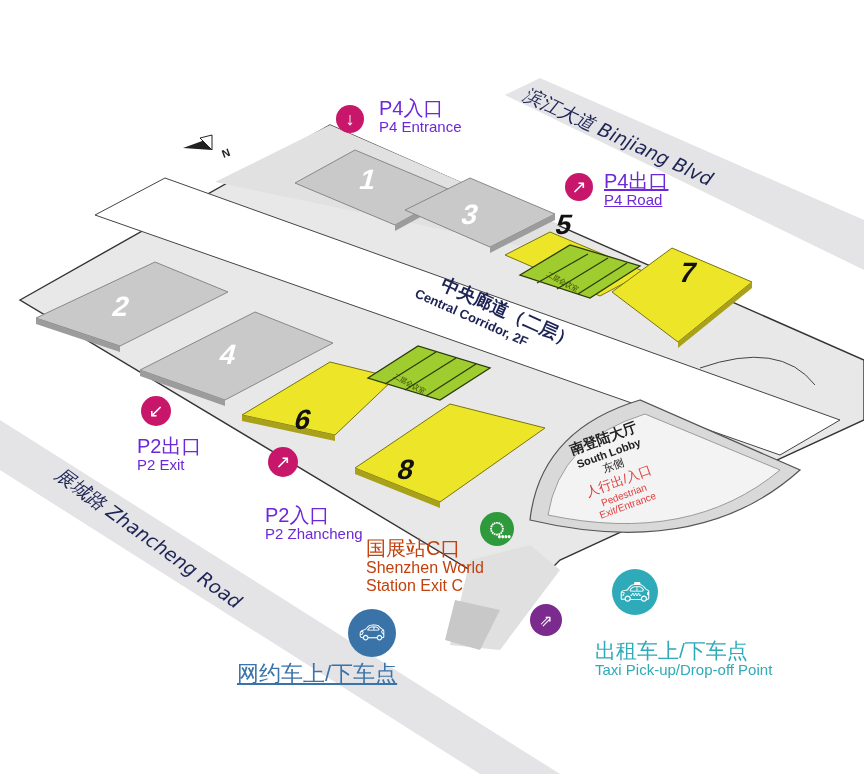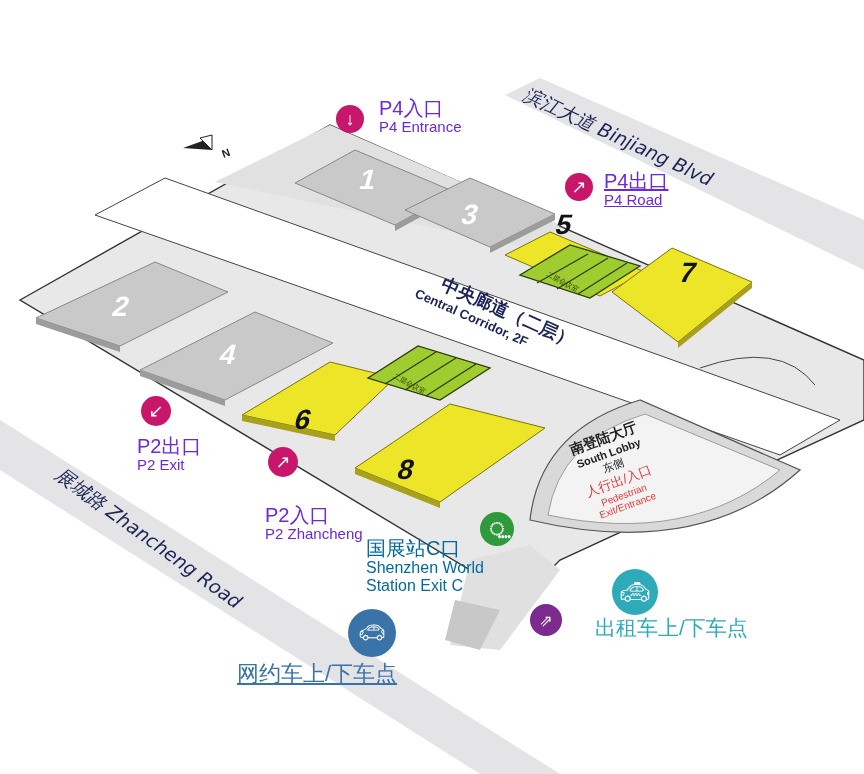--- a/index.html
+++ b/index.html
@@ -3,21 +3,21 @@
 <meta charset="utf-8">
 <style>
   html,body{margin:0;padding:0;background:#fff;}
   body{width:864px;height:774px;position:relative;overflow:hidden;font-family:"Liberation Sans","DejaVu Sans",sans-serif;}
   svg#map{position:absolute;left:0;top:0;}
   .lbl{position:absolute;white-space:nowrap;line-height:1.1;}
   .mag{color:#6d28d9;}
   .mag .zh{font-size:20px;}
   .mag .en{font-size:15px;}
   .road{position:absolute;white-space:nowrap;color:#1d2455;font-style:italic;font-family:"DejaVu Sans",sans-serif;}
-  .green{color:#0369a1;font-size:16px;}
+  .green{color:#c2410c;font-size:16px;}
   .green .zh{font-size:20px;}
   .teal{color:#2eaab8;}
   .teal .zh{font-size:21px;}
   .teal .en{font-size:15px;}
   .blue{color:#3a73a8;}
   .blue .zh{font-size:22px;text-decoration:underline;}
   .blue .en{font-size:15px;}
   .circ{position:absolute;border-radius:50%;display:flex;align-items:center;justify-content:center;color:#fff;}
   .corr{position:absolute;color:#1d2455;font-weight:bold;transform-origin:left top;white-space:nowrap;}
   .south{position:absolute;transform:rotate(-20deg);transform-origin:center;text-align:center;white-space:nowrap;}
@@ -150,20 +150,21 @@
 <div class="circ" style="left:480px;top:512px;width:34px;height:34px;background:#2f9a3c;font-size:18px;font-weight:bold;">⵿</div>
 <div class="lbl green" style="left:366px;top:537px;">
   <div class="zh">国展站C口</div>
   <div>Shenzhen World</div>
   <div>Station Exit C</div>
 </div>
 
 <div class="circ" style="left:530px;top:604px;width:32px;height:32px;background:#7b2a8e;font-size:16px;">⇗</div>
 
 <div class="circ" style="left:612px;top:569px;width:46px;height:46px;background:#2eaab8;font-size:24px;">🚕︎</div>
-<div class="lbl teal" style="left:595px;top:616px;">
+<div class="lbl teal" style="left:595px;top:639px;">
   <div class="zh">出租车上/下车点</div>
+  <div class="en">Taxi Pick-up/Drop-off Point</div>
 </div>
 
 <div class="circ" style="left:348px;top:609px;width:48px;height:48px;background:#3a73a8;font-size:22px;">🚗︎</div>
 <div class="lbl blue" style="left:237px;top:662px;">
   <div class="zh">网约车上/下车点</div>
 </div>
 
 </body></html>

